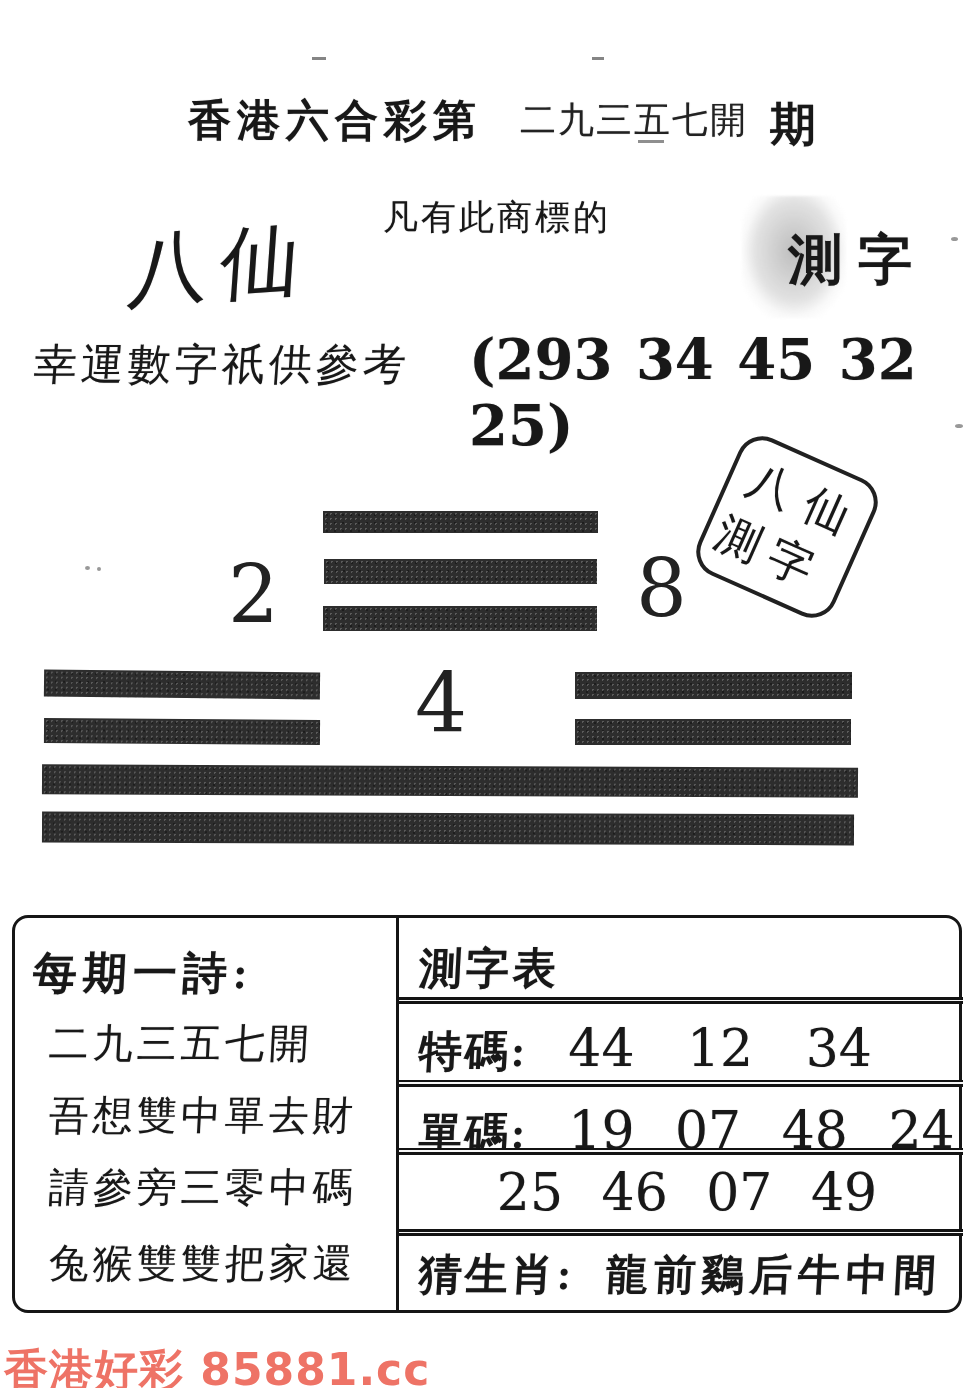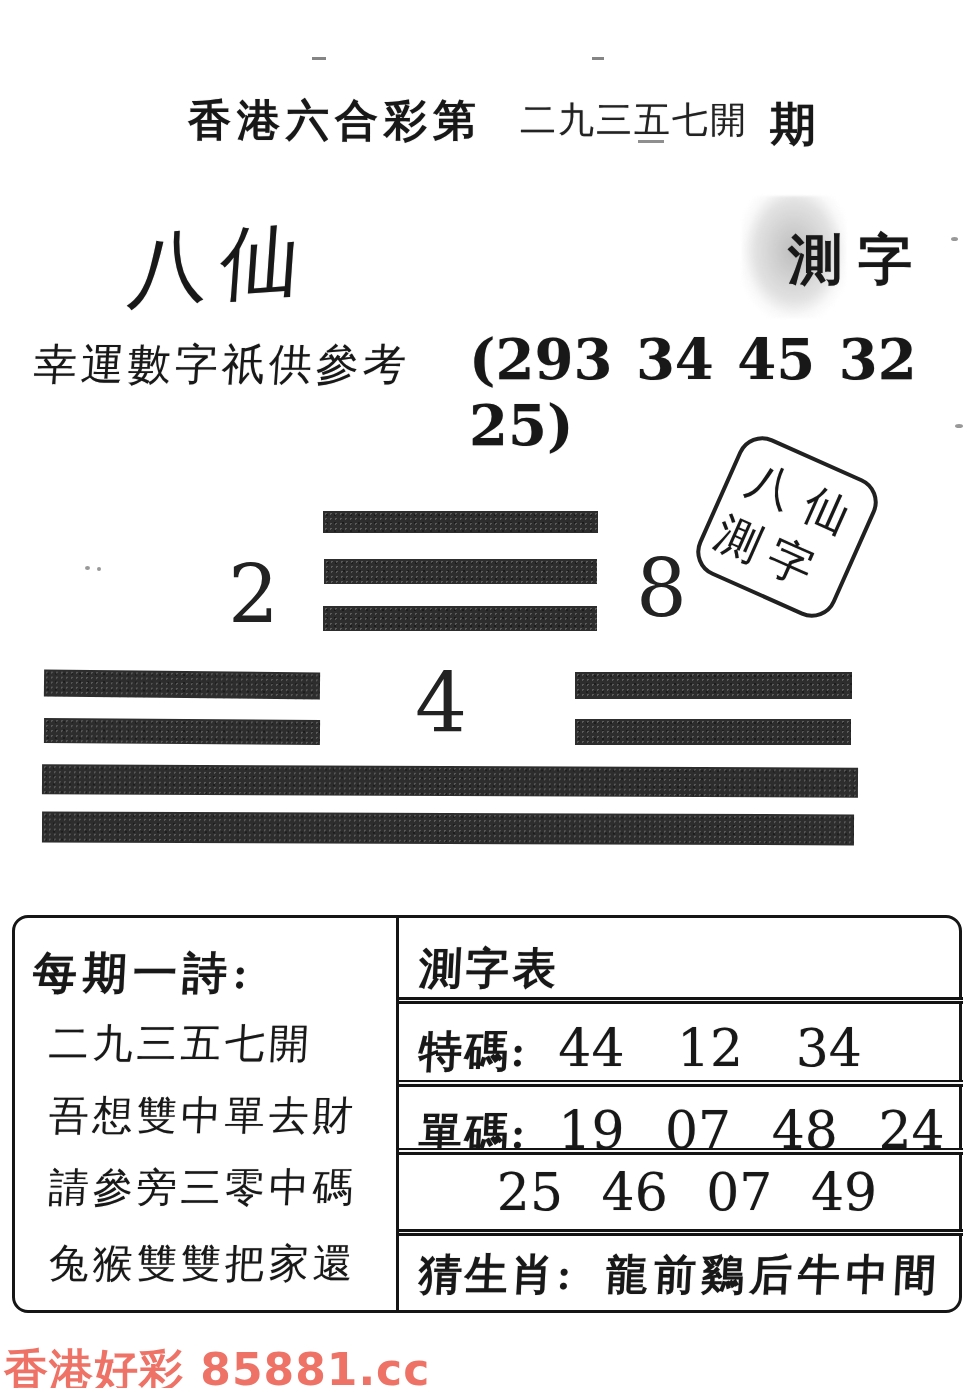--- a/index.html
+++ b/index.html
@@ -68,21 +68,21 @@
   .rcell{position:absolute;left:384px;top:0;right:0;height:100%;}
   .hdiv{position:absolute;left:0;right:-4px;height:7px;
     background:linear-gradient(#131313 0 2.5px,#f7f7f7 2.5px 4px,#131313 4px 7px);}
   .d1{top:79px;}.d2{top:162px;}.d3{top:230px;}.d4{top:311px;}
   .rrow{position:absolute;left:0;right:0;white-space:nowrap;}
   .rr-header{top:22px;left:20px;font-size:43px;letter-spacing:4px;font-weight:600;transform:skewX(-3deg);}
   .rr1{top:100px;left:20px;}.rr2{top:182px;left:20px;}
   .rr3{top:244px;text-align:center;padding-left:16px;}
   .rr4{top:328px;left:20px;}
   .rlabel{font-size:43px;letter-spacing:3px;font-weight:600;transform:skewX(-3deg);display:inline-block;}
-  .rnums{font-family:"DejaVu Serif","Liberation Serif",serif;font-size:52px;font-weight:500;margin-left:26px;}
+  .rnums{font-family:"DejaVu Serif","Liberation Serif",serif;font-size:52px;font-weight:500;margin-left:36px;}
   .ws-wide{word-spacing:36px;}
   .ws-mid{word-spacing:24px;}
   .rr3 .rnums{margin-left:0;word-spacing:22px;}
   .zodiac{font-size:42px;letter-spacing:6px;font-weight:600;margin-left:28px;transform:skewX(-3deg);display:inline-block;}
 
   
   .watermark{left:4px;top:1297px;font-size:44px;font-weight:700;color:#ee7366;
     font-family:"DejaVu Sans","Liberation Sans",sans-serif;letter-spacing:1px;white-space:nowrap;margin-top:44px;}
 
   
@@ -99,20 +99,21 @@
 <div class="speck" style="left:951px;top:237px;width:7px;height:4px;"></div>
 <div class="speck" style="left:955px;top:424px;width:8px;height:4px;"></div>
 
 <div class="abs cjk ink title-prefix">香港六合彩第</div>
 <div class="abs cjk ink issue-overlay">二九三五七開</div>
 <div class="abs cjk ink title-suffix">期</div>
 <div class="issue-underline abs"></div>
 
 <div class="abs cjk ink brand-left">八仙</div>
 <div class="abs cjk ink notice">
+  <div>凡有此商標的</div>
 </div>
 <div class="abs smudge"></div>
 <div class="abs cjk ink brand-right">測字</div>
 
 <div class="abs cjk ink lucky-label">幸運數字祇供參考</div>
 <div class="abs ink lucky-numbers">(293 34 45 32 25)</div>
 
 <div class="bar u1"></div>
 <div class="bar u2"></div>
 <div class="bar u3"></div>

